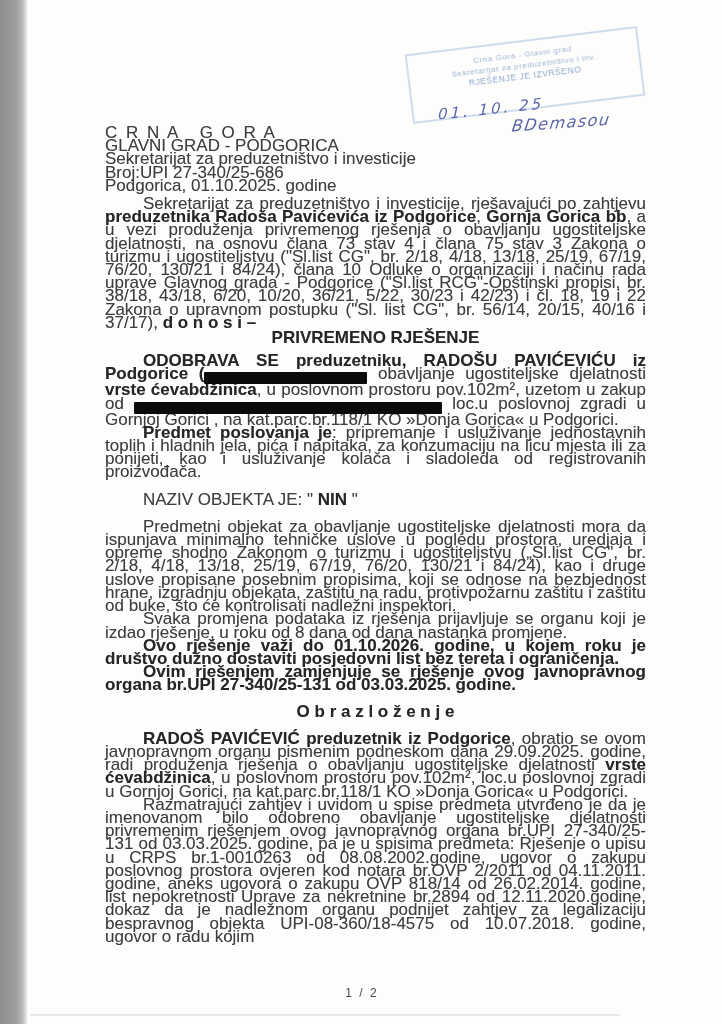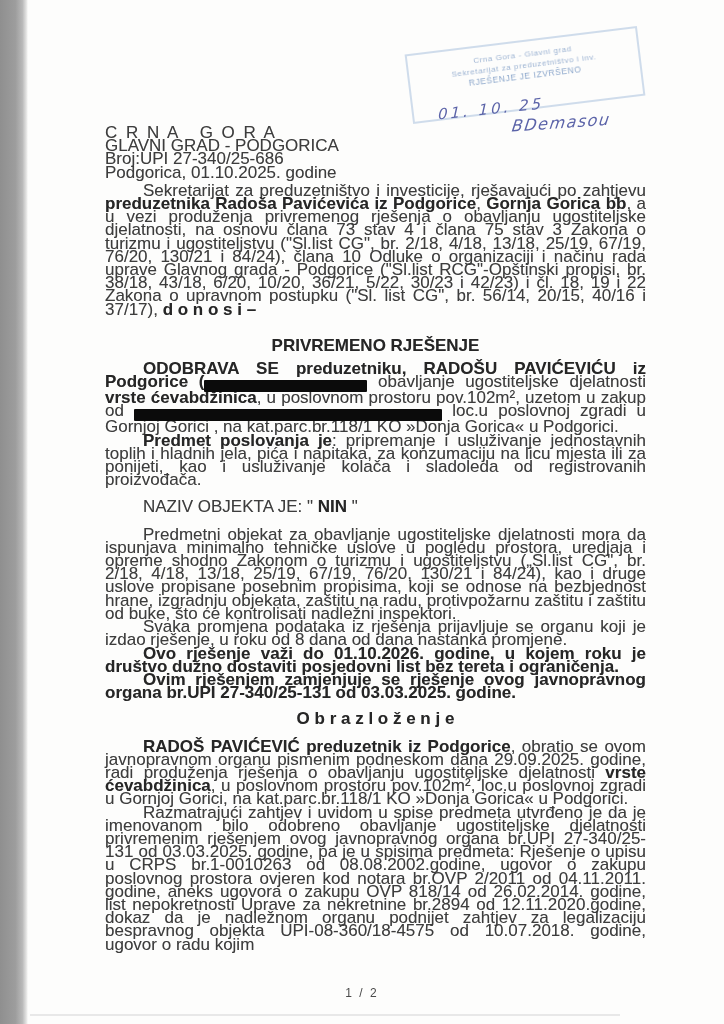--- a/index.html
+++ b/index.html
@@ -18,21 +18,21 @@
     font-size:17px;line-height:13.2px;
     text-shadow:0 0 .5px rgba(70,70,70,.35);
   }
   .letterhead div{white-space:pre;}
   .lh-country{letter-spacing:2px;}
   p{margin:0;}
   .para{text-align:justify;text-indent:38px;}
   .ind{padding-left:38px;}
   .b{font-weight:bold;color:#262626;}
   .center{text-align:center;text-indent:0;}
-  .title{font-weight:bold;color:#262626;margin:23px 0 10px 0;}
+  .title{font-weight:bold;color:#262626;margin:2px 0 10px 0;}
   .mt12{}
   .mt14{margin-top:14px;}
   .redact{
     display:inline-block;height:12px;background:#0b0b0b;
     vertical-align:text-bottom;transform:translateY(1px);border-radius:1px;
   }
   .redact.r1{width:163px;}
   .redact.r2{width:308px;}
   .stamp{
     position:absolute;left:408px;top:40px;width:218px;padding:7px 6px 26px 6px;
@@ -77,20 +77,21 @@
   <div class="status">RJEŠENJE JE IZVRŠENO</div>
 </div>
 <div class="hand hand-date">01. 10. 25</div>
 <div class="hand hand-sign">BDemasou</div>
 
 <div class="content">
 
   <div class="letterhead">
     <div class="lh-country">C R N A   G O R A</div>
     <div>GLAVNI GRAD - PODGORICA</div>
+    <div>Sekretarijat za preduzetništvo i investicije</div>
     <div>Broj:UPI 27-340/25-686</div>
     <div>Podgorica, 01.10.2025. godine</div>
   </div>
 
   <p class="para" style="margin-top:5px;">
     <span>Sekretarijat za preduzetništvo i investicije, rješavajući po zahtjevu </span><span class="b">preduzetnika Radoša Pavićevića iz Podgorice</span><span>, </span><span class="b">Gornja Gorica bb</span><span>, a u vezi produženja privremenog rješenja o obavljanju ugostiteljske djelatnosti, na osnovu člana 73 stav 4 i člana 75 stav 3 Zakona o turizmu i ugostiteljstvu ("Sl.list CG", br. 2/18, 4/18, 13/18, 25/19, 67/19, 76/20, 130/21 i 84/24), člana 10 Odluke o organizaciji i načinu rada uprave Glavnog grada - Podgorice ("Sl.list RCG"-Opštinski propisi, br. 38/18, 43/18, 6/20, 10/20, 36/21, 5/22, 30/23 i 42/23) i čl. 18, 19 i 22 Zakona o upravnom postupku ("Sl. list CG", br. 56/14, 20/15, 40/16 i 37/17), </span><span class="b">d o n o s i –</span>
   </p>
 
   <p class="center title">PRIVREMENO RJEŠENJE</p>
 

